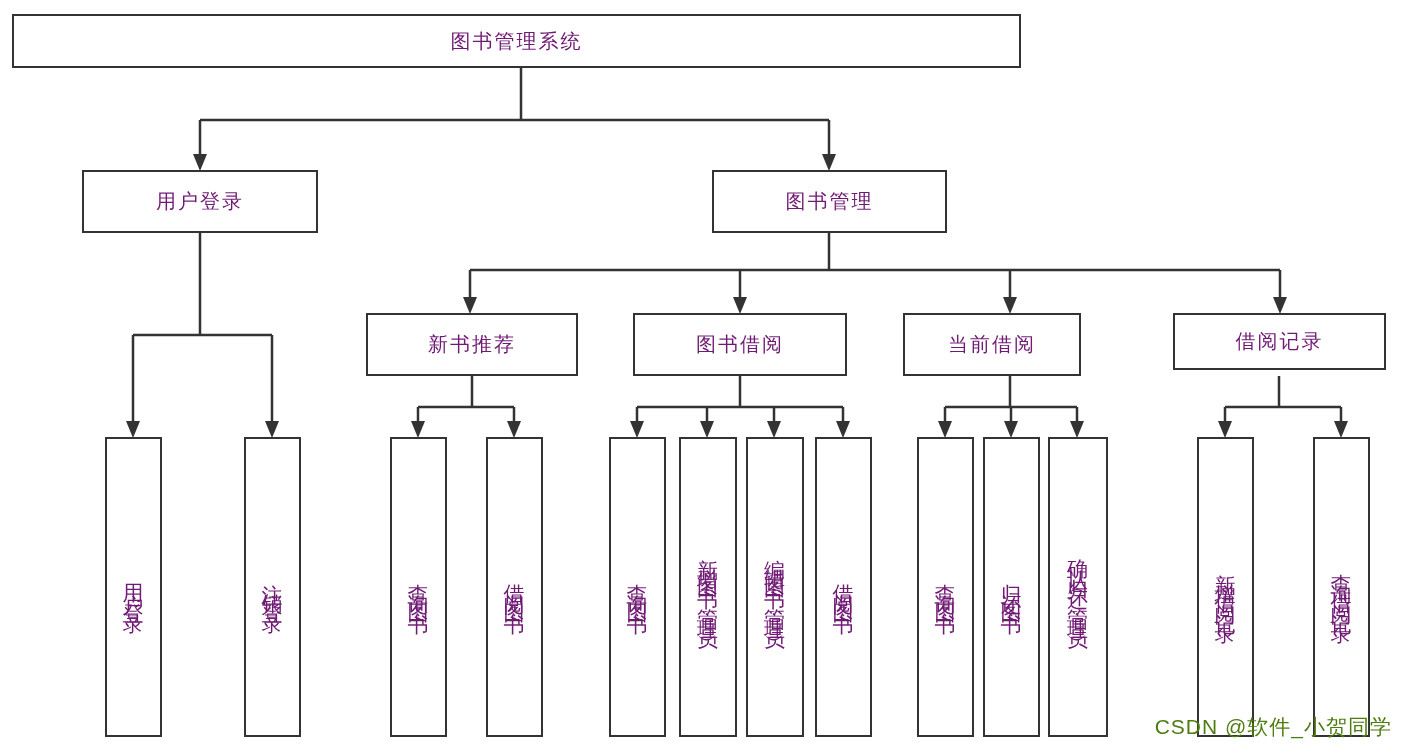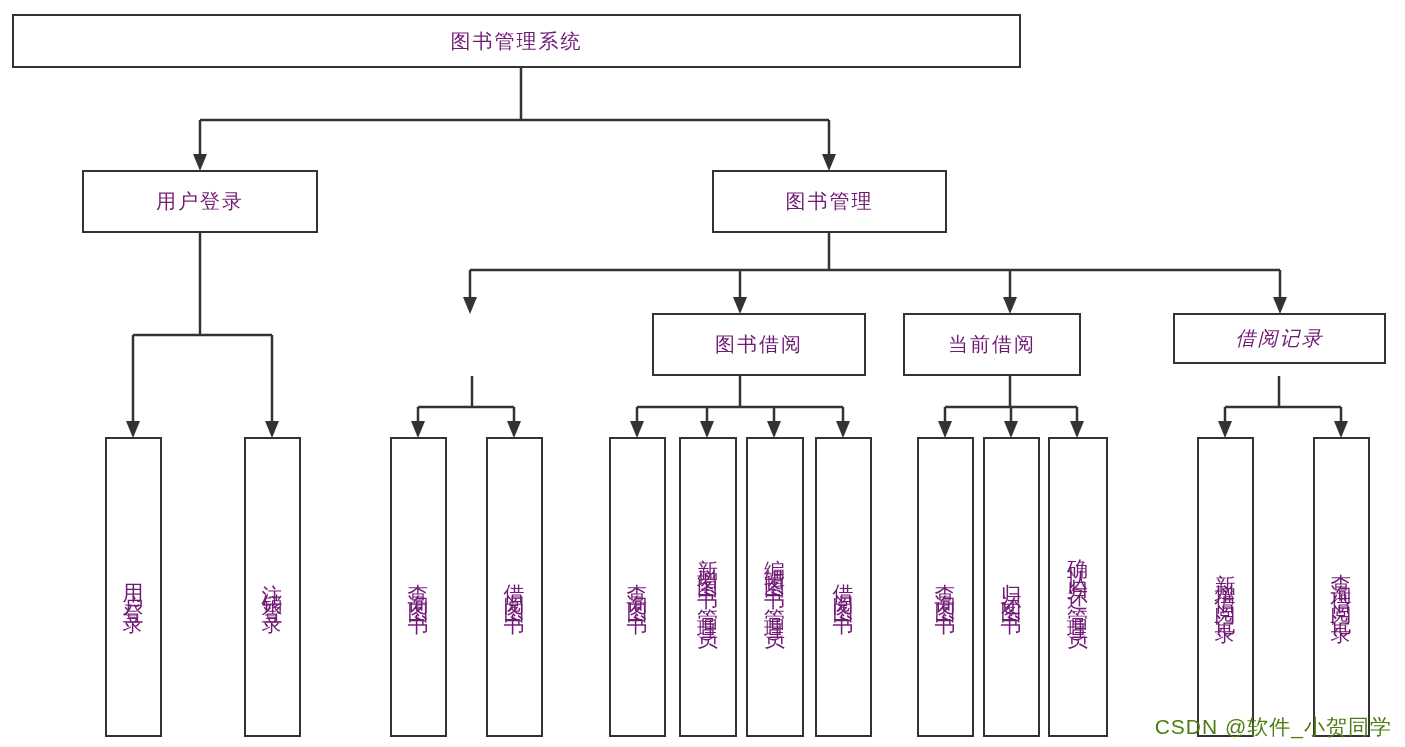--- a/index.html
+++ b/index.html
@@ -80,23 +80,24 @@
       <polygon points="1218,421 1232,421 1225,438"></polygon>
       <polygon points="1334,421 1348,421 1341,438"></polygon>
     </g>
   </svg>
 
   <div class="box hbox" style="left:12px; top:14px; width:1009px; height:54px;">图书管理系统</div>
 
   <div class="box hbox" style="left:82px; top:170px; width:236px; height:63px;">用户登录</div>
   <div class="box hbox" style="left:712px; top:170px; width:235px; height:63px;">图书管理</div>
 
-  <div class="box hbox" style="left:633px; top:313px; width:214px; height:63px;margin-left:19px;">图书借阅</div>
+  <div class="box hbox" style="left:366px; top:313px; width:212px; height:63px;">新书推荐</div>
+  <div class="box hbox" style="left:633px; top:313px; width:214px; height:63px;">图书借阅</div>
   <div class="box hbox" style="left:903px; top:313px; width:178px; height:63px;">当前借阅</div>
-  <div class="box hbox" style="left:1173px; top:313px; width:213px; height:51px;font-style:italic;">借阅记录</div>
+  <div class="box hbox" style="left:1173px; top:313px; width:213px; height:57px;">借阅记录</div>
 
   <div class="box vbox" style="left:105px;">
     <span class="vtext">用户登录</span>
   </div>
   <div class="box vbox" style="left:244px;">
     <span class="vtext">注销登录</span>
   </div>
 
   <div class="box vbox" style="left:390px;">
     <span class="vtext">查询图书</span>

